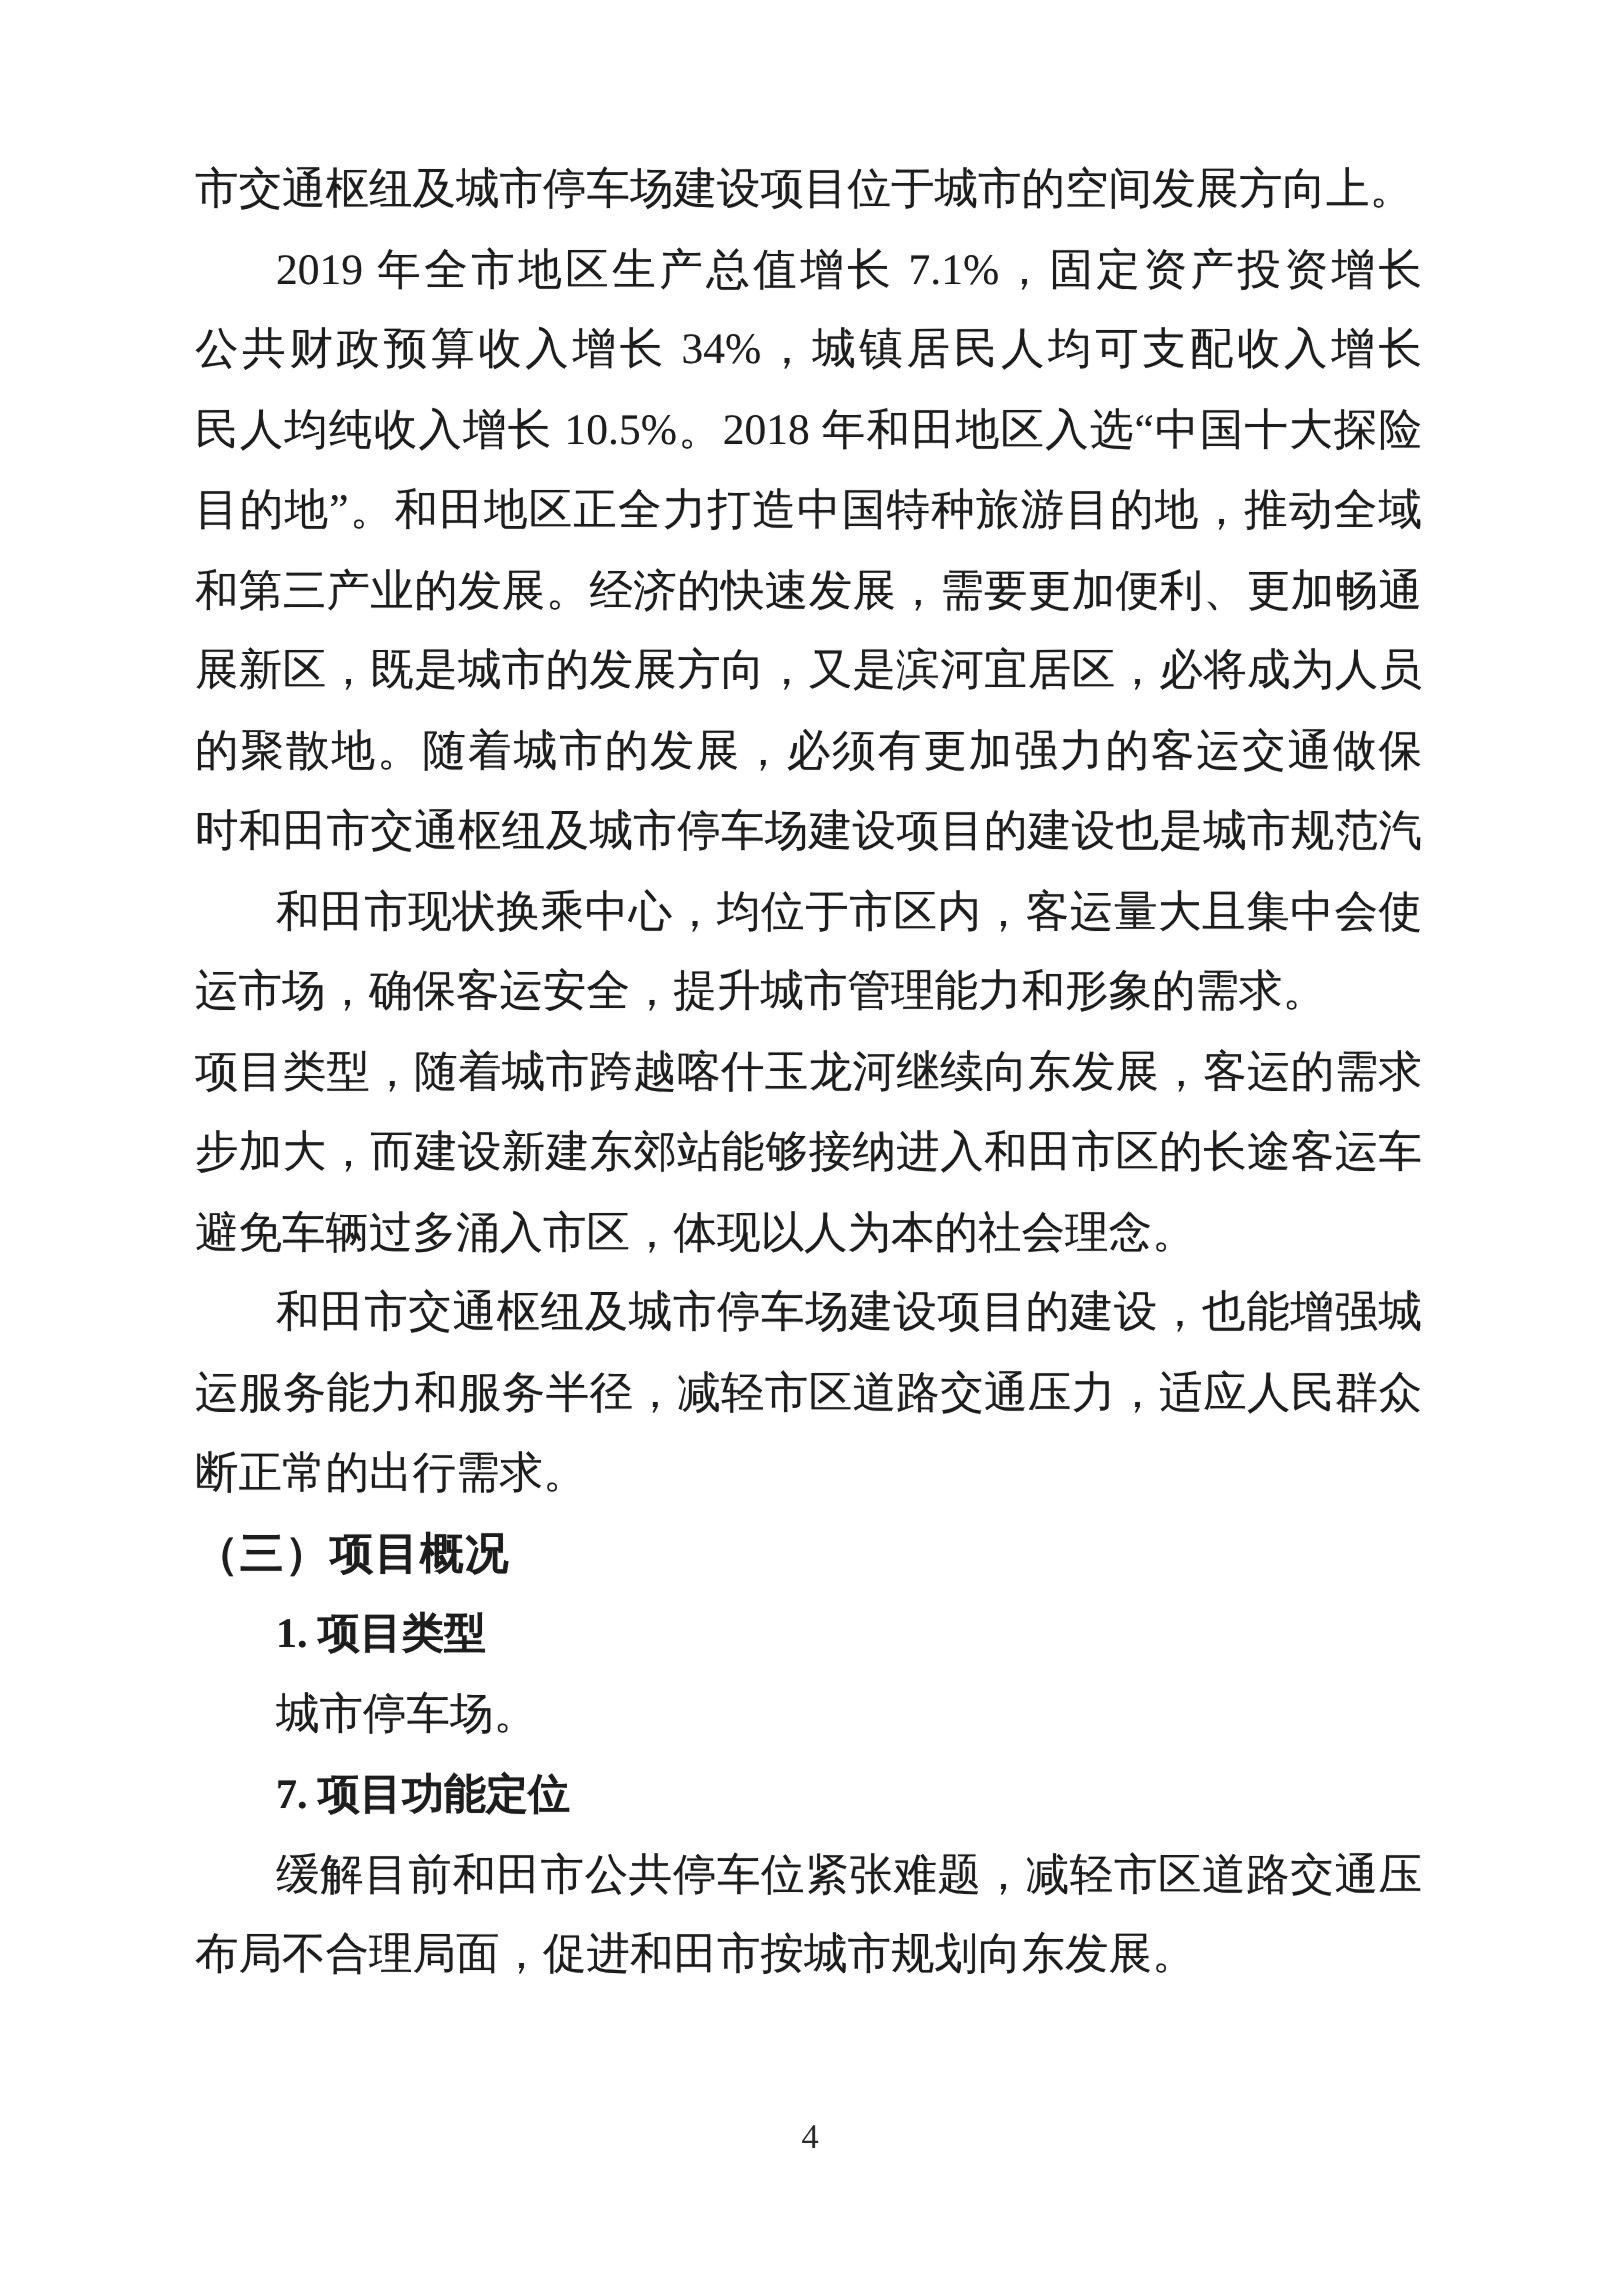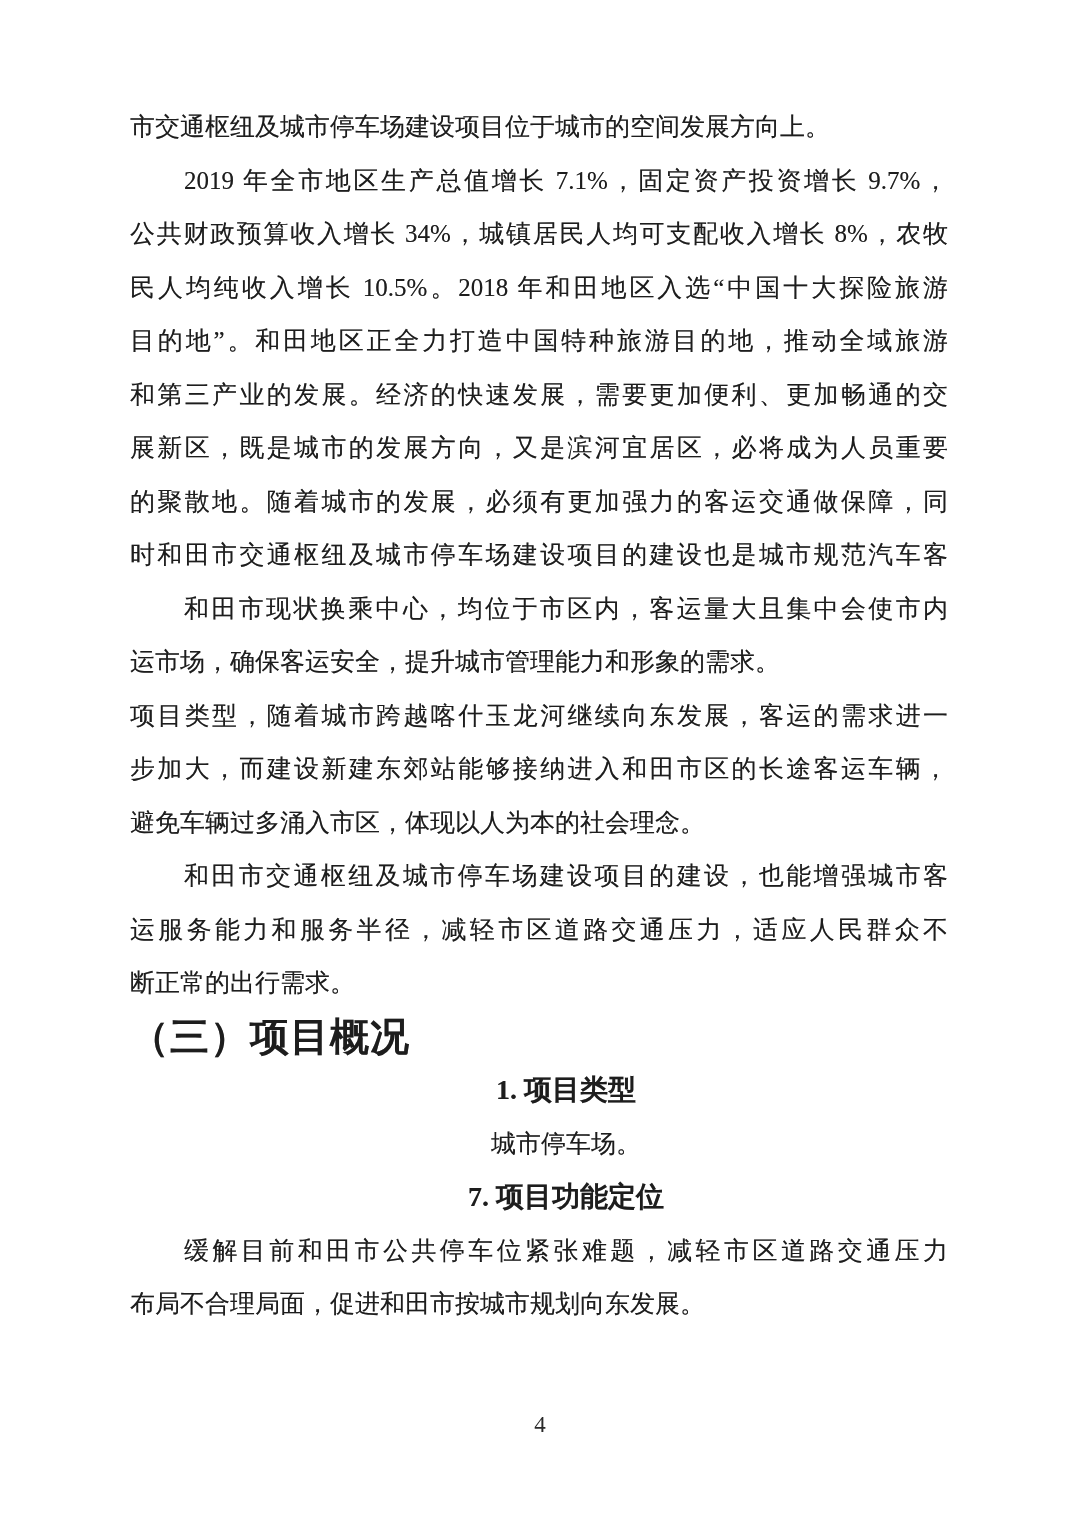--- a/index.html
+++ b/index.html
@@ -16,41 +16,40 @@
     color: #1d1d1d;
     overflow: hidden;
   }
   .text-area {
     position: absolute;
     left: 130px;
     top: 100px;
     width: 818px;
   }
   .line {
-    font-size: 25px;
+    font-size: 29px;
     line-height: 53.5px;
     height: 53.5px;
     white-space: nowrap;
     text-shadow: 0 0 0.6px rgba(20,20,20,0.45);
   }
   
   .line.fill {
     white-space: normal;
     text-align: justify;
     text-align-last: justify;
     overflow: hidden;
   }
   .line.indent {
     padding-left: 54px;
     width: 764px;
-    text-align: center;
   }
   .line.heading1 {
     font-weight: bold;
-    font-size: 39px;
+    font-size: 29px;
     letter-spacing: 1px;
   }
   .line.heading2 {
     font-weight: bold;
     font-size: 28px;
   }
   .page-number {
     position: absolute;
     left: 0;
     top: 1412px;

